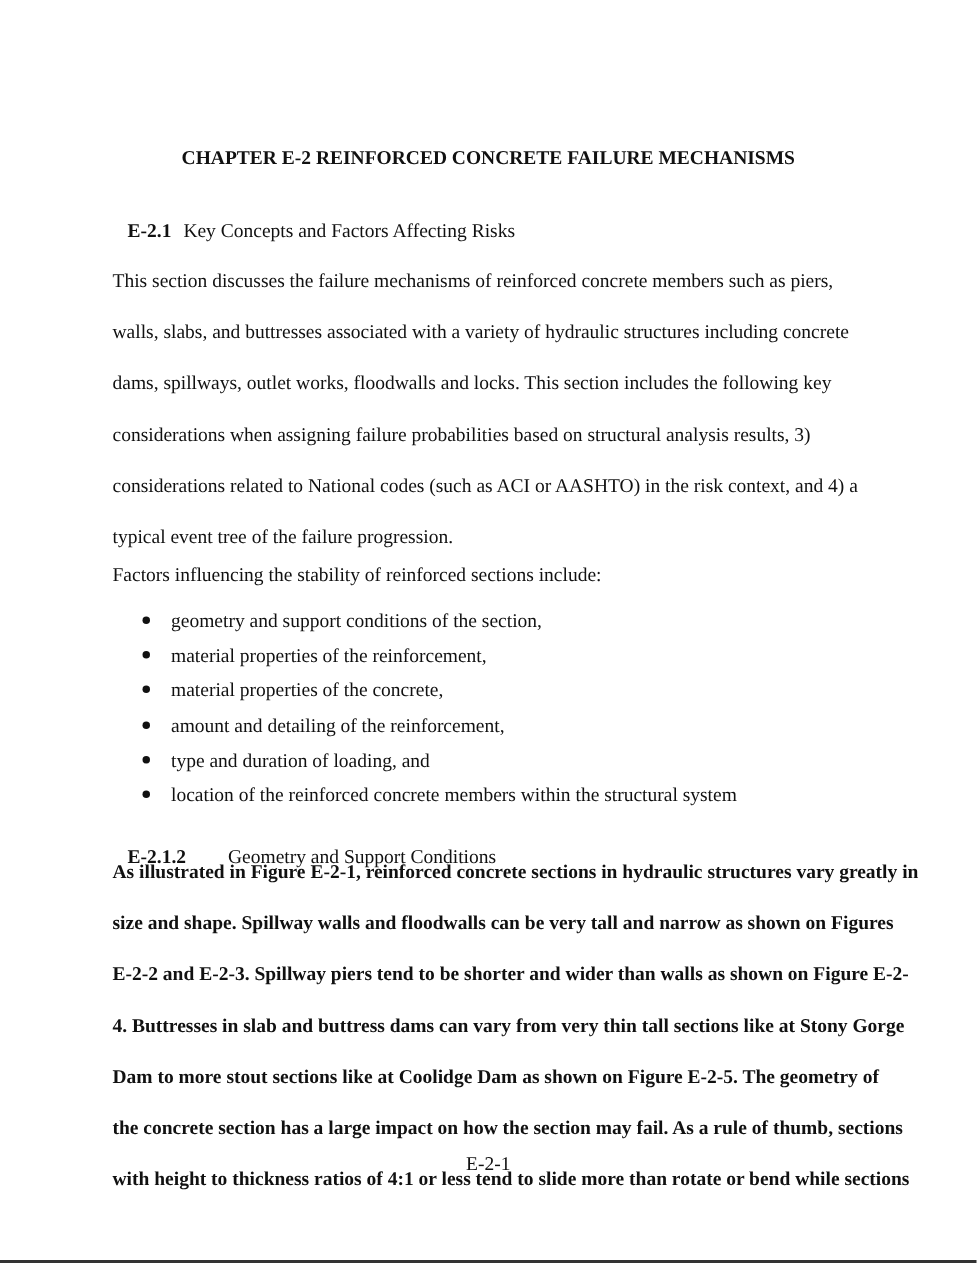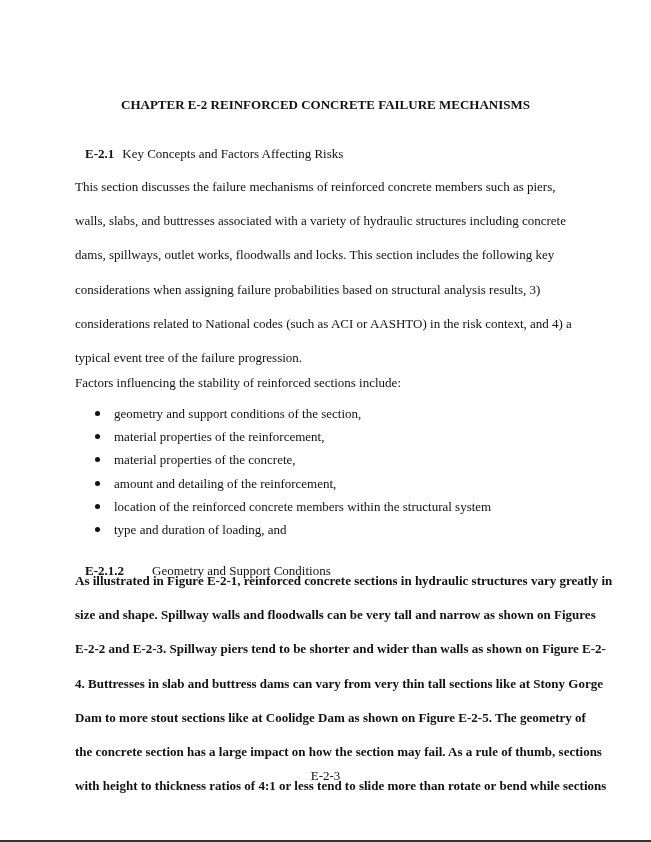--- a/index.html
+++ b/index.html
@@ -46,32 +46,32 @@
   </div>
 
   <div class="para" style="top:360px;">
     <span class="line">Factors influencing the stability of reinforced sections include:</span>
   </div>
   <ul class="bullets">
     <li><span class="dot"></span><span>geometry and support conditions of the section,</span></li>
     <li><span class="dot"></span><span>material properties of the reinforcement,</span></li>
     <li><span class="dot"></span><span>material properties of the concrete,</span></li>
     <li><span class="dot"></span><span>amount and detailing of the reinforcement,</span></li>
+    <li><span class="dot"></span><span>type and duration of loading, and</span></li>
     <li><span class="dot"></span><span>location of the reinforced concrete members within the structural system</span></li>
-    <li><span class="dot"></span><span>type and duration of loading, and</span></li>
   </ul>
 
   <div class="heading" style="top:563px;">
     <span class="num">E-2.1.2</span><span style="display:inline-block;width:28px;"></span><span>Geometry and Support Conditions</span>
   </div>
   <div class="para" style="top:558px;font-weight:bold;">
     <span class="line">As illustrated in Figure E-2-1, reinforced concrete sections in hydraulic structures vary greatly in</span>
     <span class="line">size and shape.  Spillway walls and floodwalls can be very tall and narrow as shown on Figures</span>
     <span class="line">E-2-2 and E-2-3.  Spillway piers tend to be shorter and wider than walls as shown on Figure E-2-</span>
     <span class="line">4.  Buttresses in slab and buttress dams can vary from very thin tall sections like at Stony Gorge</span>
     <span class="line">Dam to more stout sections like at Coolidge Dam as shown on Figure E-2-5.  The geometry of</span>
     <span class="line">the concrete section has a large impact on how the section may fail.  As a rule of thumb, sections</span>
     <span class="line">with height to thickness ratios of 4:1 or less tend to slide more than rotate or bend while sections</span>
   </div>
 
-  <div class="page-number">E-2-3</div>
+  <div class="page-number">E-2-1</div>
 </div>
 <div class="bottom-rule"></div>
 
 </body></html>

